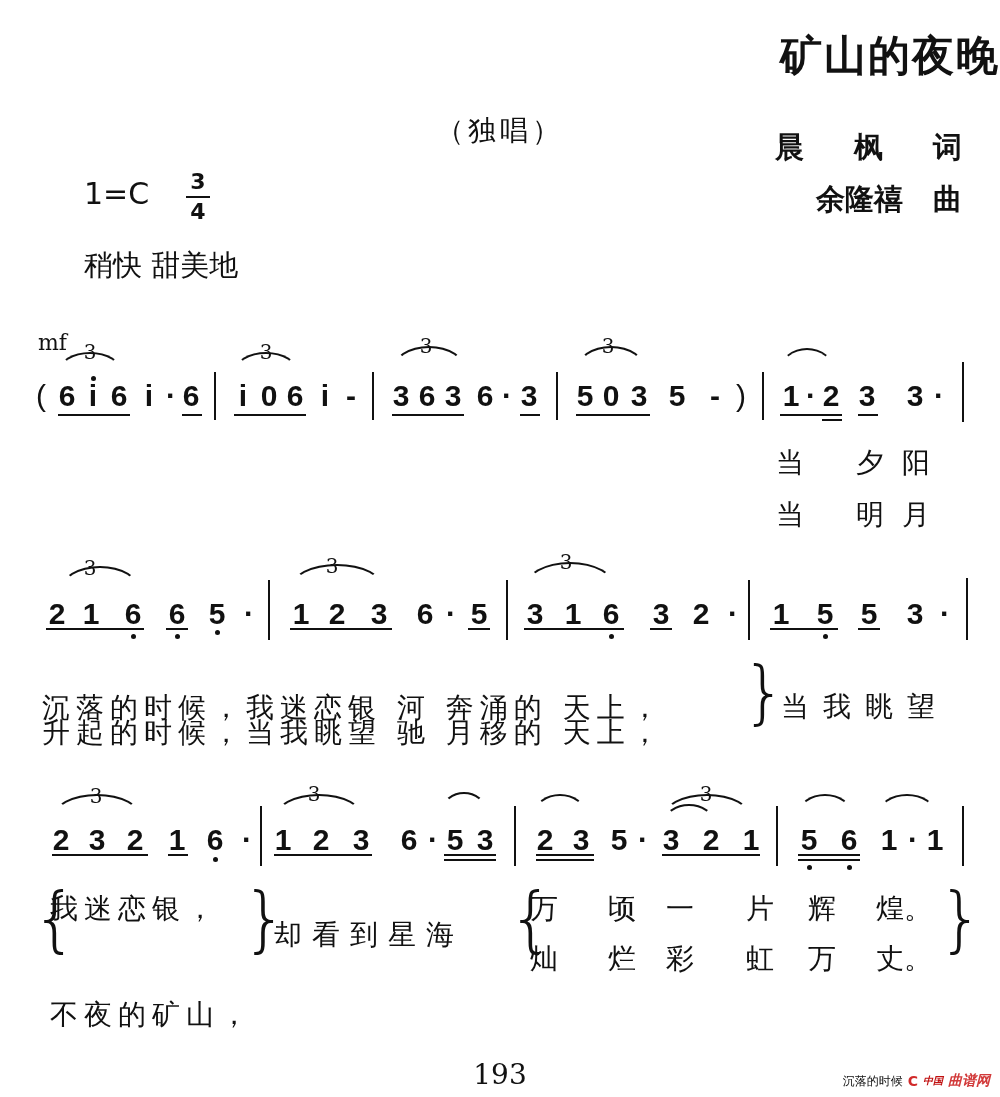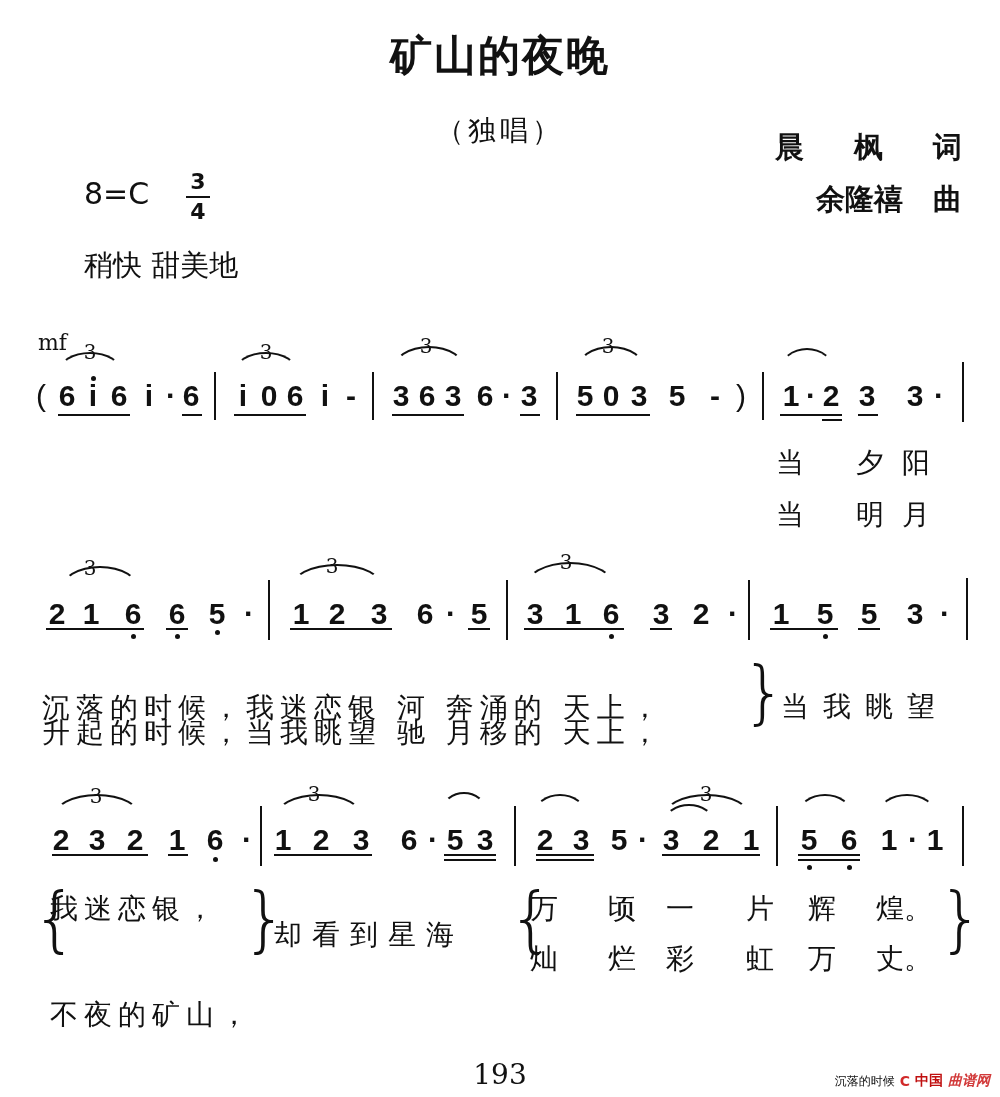--- a/index.html
+++ b/index.html
@@ -1,19 +1,19 @@
 <!DOCTYPE html>
 <html><head>
 <meta charset="utf-8">
 <style>
   html, body { margin:0; padding:0; background:#ffffff; }
   body { width:1000px; height:1097px; position:relative; overflow:hidden;
          font-family:"DejaVu Sans", sans-serif; color:#111; }
   .abs { position:absolute; }
-  .title { left:0; width:1000px; top:28px; text-align:center; font-family:"DejaVu Serif", serif;
+  .title { left:0; width:1000px; top:28px; text-align:right; font-family:"DejaVu Serif", serif;
            font-size:42px; font-weight:bold; letter-spacing:2px; }
   .subtitle { left:0; width:1000px; top:112px; text-align:center; font-size:28px; letter-spacing:4px; }
   .credit { right:38px; font-size:29px; font-weight:bold; letter-spacing:0; text-align:right; }
   .credit .gap { display:inline-block; width:30px; }
   .key { left:84px; top:176px; font-size:30px; }
   .ts { left:186px; top:170px; width:24px; text-align:center; font-size:22px; font-weight:bold; line-height:24px; }
   .ts .line { border-top:2px solid #111; margin:2px 0; }
   .tempo { left:84px; top:246px; font-size:29px; }
   .dyn { left:38px; top:330px; font-family:"DejaVu Serif", serif; font-size:22px; }
 
@@ -24,35 +24,35 @@
   .dot-lo { position:absolute; width:5px; height:5px; border-radius:50%; background:#111; }
   .bar { position:absolute; width:2px; background:#111; }
   .arc { position:absolute; border:2px solid #111; border-bottom:none; border-left-color:transparent;
          border-right-color:transparent; border-radius:50% 50% 0 0 / 100% 100% 0 0; }
   .tri { position:absolute; font-family:"DejaVu Serif", serif; font-size:20px; width:20px; text-align:center; }
   .lyr { position:absolute; font-size:28px; letter-spacing:0; white-space:nowrap; }
   .brace { position:absolute; font-size:56px; line-height:56px; font-weight:lighter; }
   .page { left:0; width:1000px; top:1058px; text-align:center; font-family:"DejaVu Serif", serif; font-size:28px; }
   .upload { right:10px; top:1072px; font-size:12px; display:flex; align-items:center; gap:5px; }
   .logo-c { color:#d12a2a; font-weight:bold; font-size:14px; }
-  .logo-1 { color:#c01010; font-weight:bold; font-size:14px; }
+  .logo-1 { color:#c01010; font-weight:bold; font-style:italic; font-size:10px; }
   .logo-2 { color:#d23a3a; font-weight:bold; font-style:italic; font-size:14px; }
 </style>
 </head>
 <body>
 
 <div class="abs title">矿山的夜晚</div>
 <div class="abs subtitle">（独唱）</div>
 <div class="abs credit" style="top:128px;">
   <span style="letter-spacing:20px;">晨 枫</span><span class="gap"></span><span>词</span>
 </div>
 <div class="abs credit" style="top:180px;">
   <span>余隆禧</span><span class="gap"></span><span>曲</span>
 </div>
-<div class="abs key">8=C</div>
+<div class="abs key">1=C</div>
 <div class="abs ts">
   <div>3</div>
   <div class="line"></div>
   <div>4</div>
 </div>
 <div class="abs tempo">稍快 甜美地</div>
 <div class="abs dyn">mf</div>
 
 <div>
 

